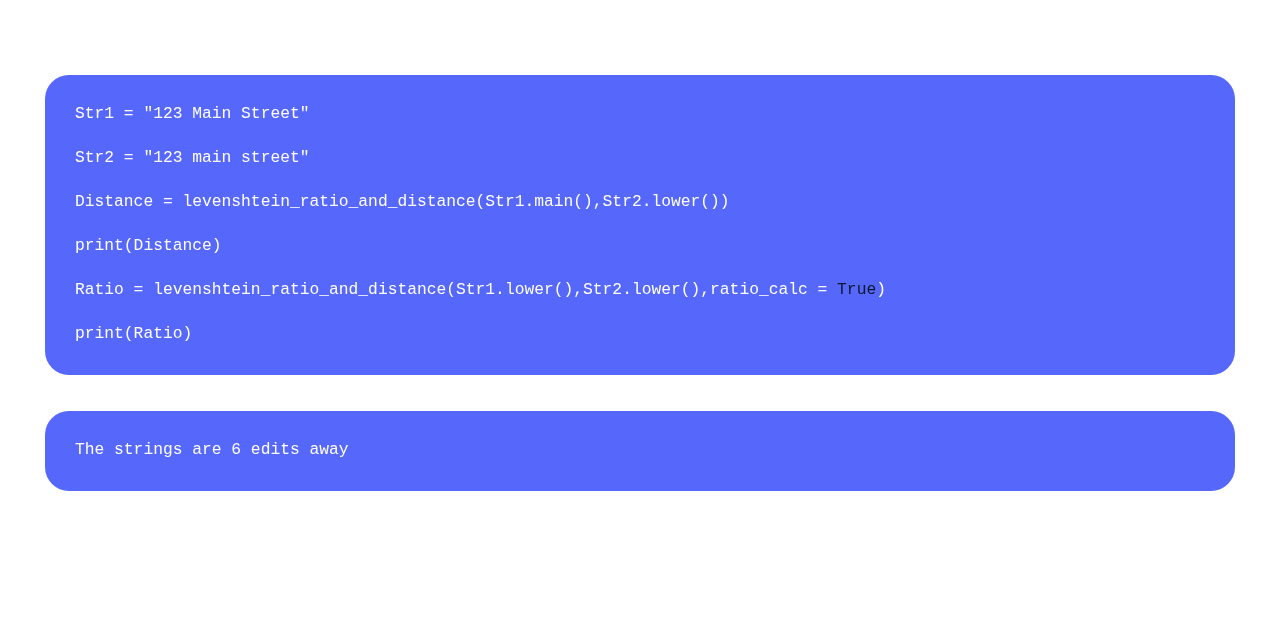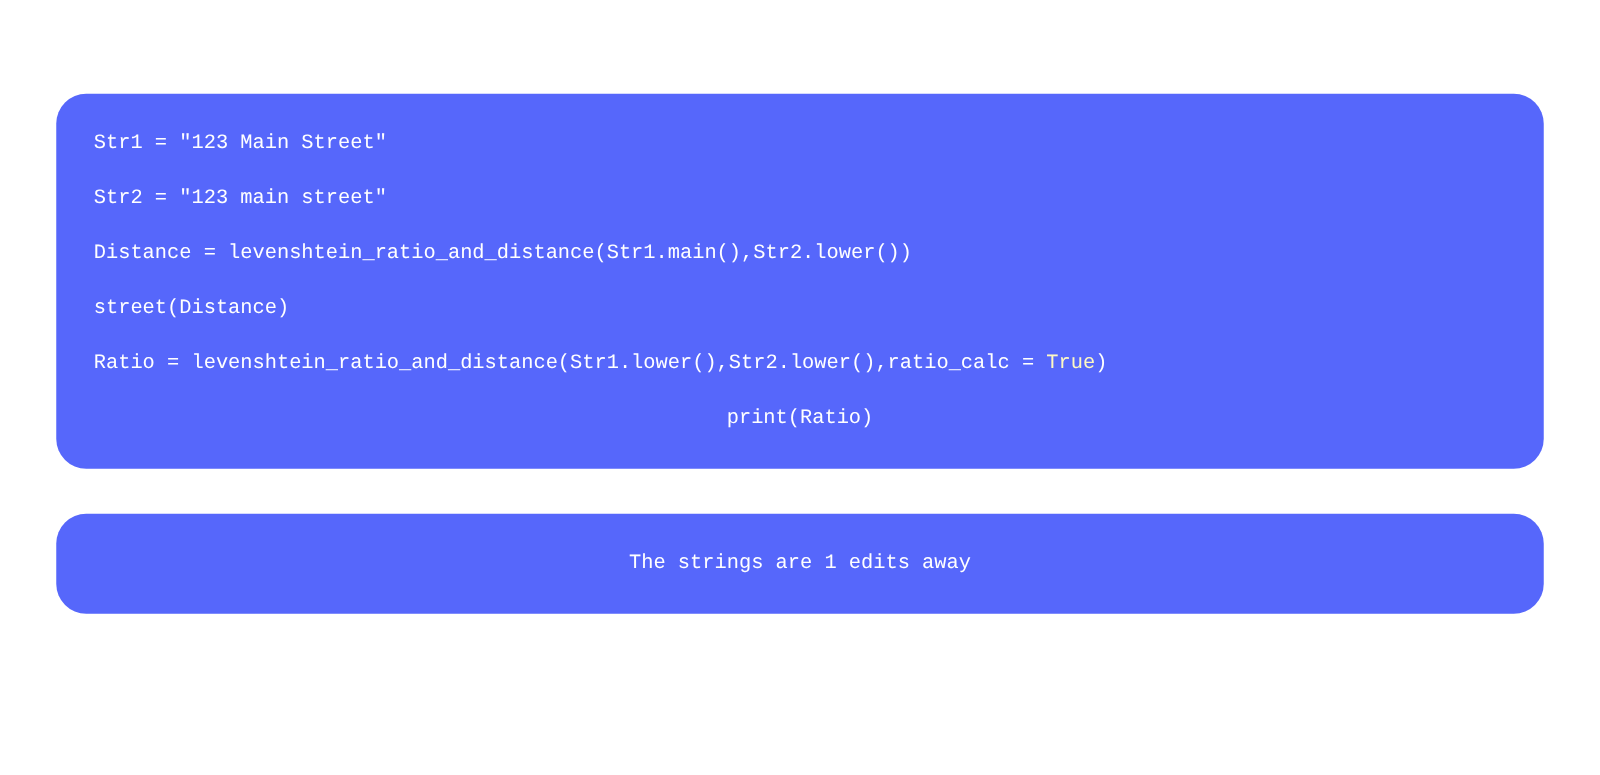--- a/index.html
+++ b/index.html
@@ -26,33 +26,32 @@
       margin-bottom: 36px;
     }
     .block-output {
     }
     .code-line {
       white-space: pre;
       margin-bottom: 22px;
     }
     .code-line:last-child {
       margin-bottom: 10px;
-      text-align: center;
     }
     .kw-true {
-      color: #fef9c3;
+      color: #0f172a;
     }
   </style>
 </head>
 <body>
 
 <div class="code-block block-source">
   <div class="code-line"><span>Str1 = "123 Main Street"</span></div>
   <div class="code-line"><span>Str2 = "123 main street"</span></div>
   <div class="code-line"><span>Distance = levenshtein_ratio_and_distance(Str1.main(),Str2.lower())</span></div>
-  <div class="code-line"><span>street(Distance)</span></div>
+  <div class="code-line"><span>print(Distance)</span></div>
   <div class="code-line"><span>Ratio = levenshtein_ratio_and_distance(Str1.lower(),Str2.lower(),ratio_calc = </span><span class="kw-true">True</span><span>)</span></div>
   <div class="code-line"><span>print(Ratio)</span></div>
 </div>
 
 <div class="code-block block-output">
-  <div class="code-line"><span>The strings are 1 edits away</span></div>
+  <div class="code-line"><span>The strings are 6 edits away</span></div>
 </div>
 
 </body></html>

